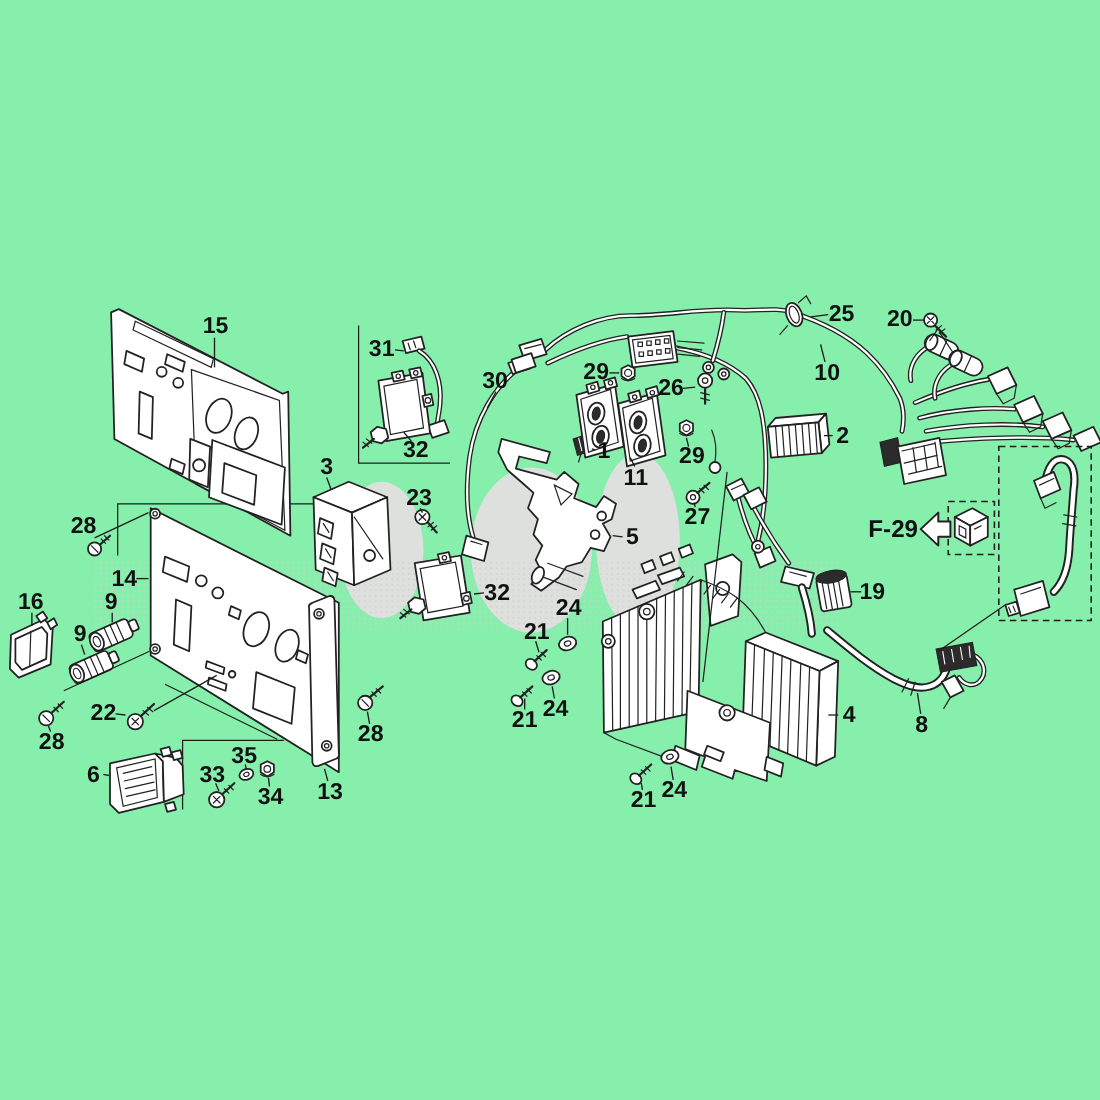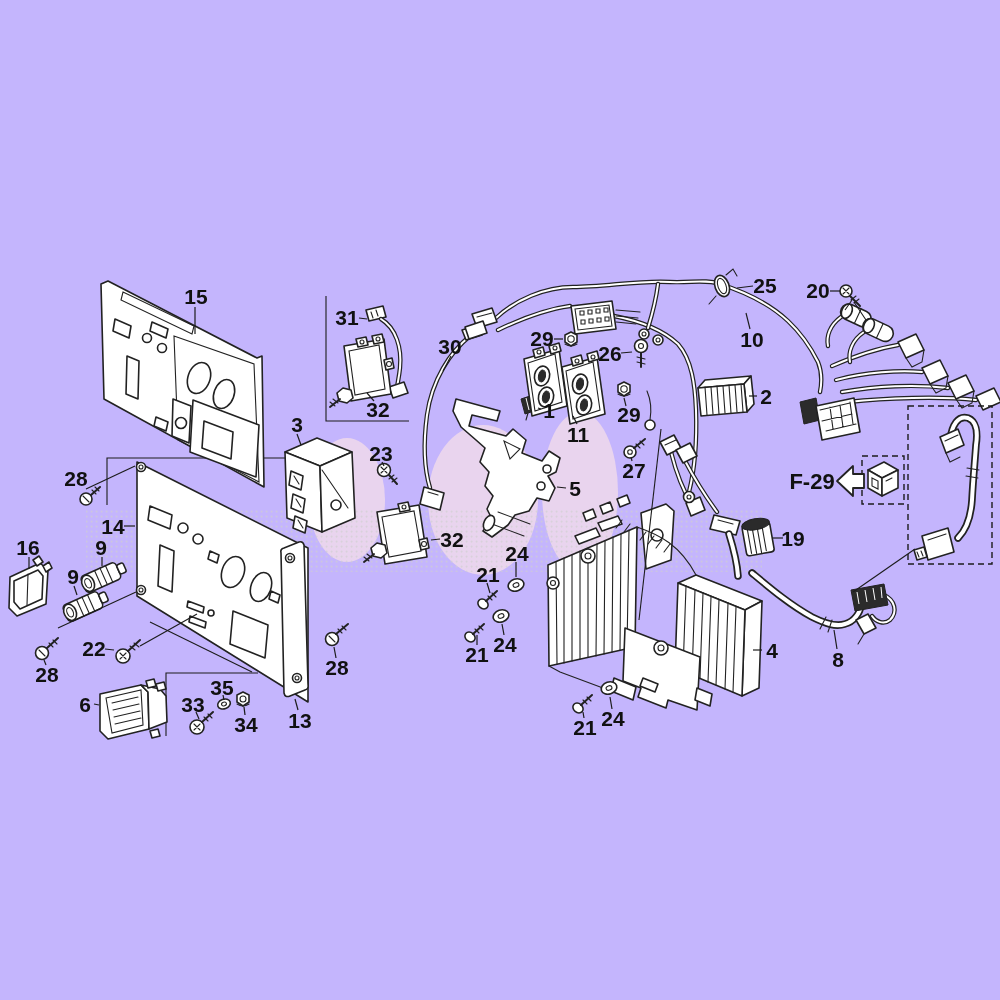--- a/index.html
+++ b/index.html
@@ -1,16 +1,16 @@
 <!DOCTYPE html>
 <html><head>
 <meta charset="utf-8">
 <style>
   html,body{margin:0;padding:0;background:#fff;}
-  #stage{width:1000px;height:1000px;position:relative;background:#c4b5fd;overflow:hidden;}
+  #stage{width:1000px;height:1000px;position:relative;background:#86efac;overflow:hidden;}
   svg{display:block;}
   .pt{fill:#fff;stroke:#222;stroke-width:1.6;stroke-linejoin:round;stroke-linecap:round;}
   .ptr{fill:#fff;stroke:#222;stroke-width:1.6;stroke-linejoin:round;}
   .ln{fill:none;stroke:#222;stroke-width:1.1;stroke-linecap:round;}
   .ln2{fill:none;stroke:#222;stroke-width:2;stroke-linecap:round;}
   .dk{fill:#2b2b2b;stroke:#222;stroke-width:1;}
   .wht{stroke:#fff;stroke-width:1;fill:none;}
   .dbl{stroke:#222;stroke-width:4.4;fill:none;stroke-linecap:round;}
   .dbl.inner{stroke:#fff;stroke-width:2;}
   .dbl2{stroke:#222;stroke-width:7.5;fill:none;stroke-linecap:round;}

